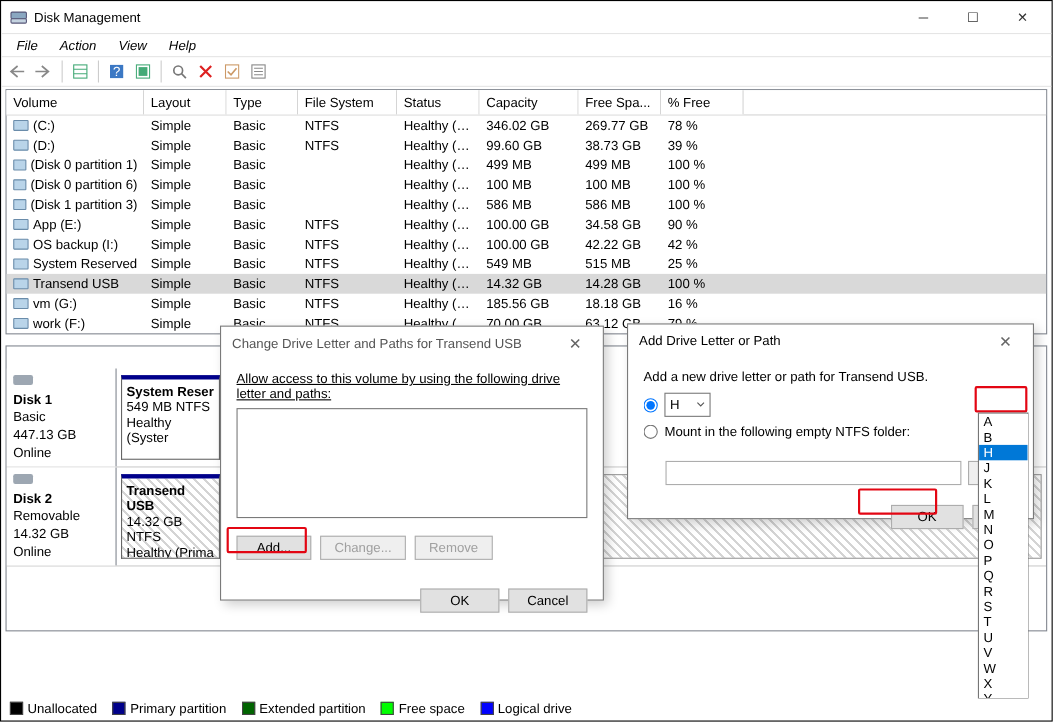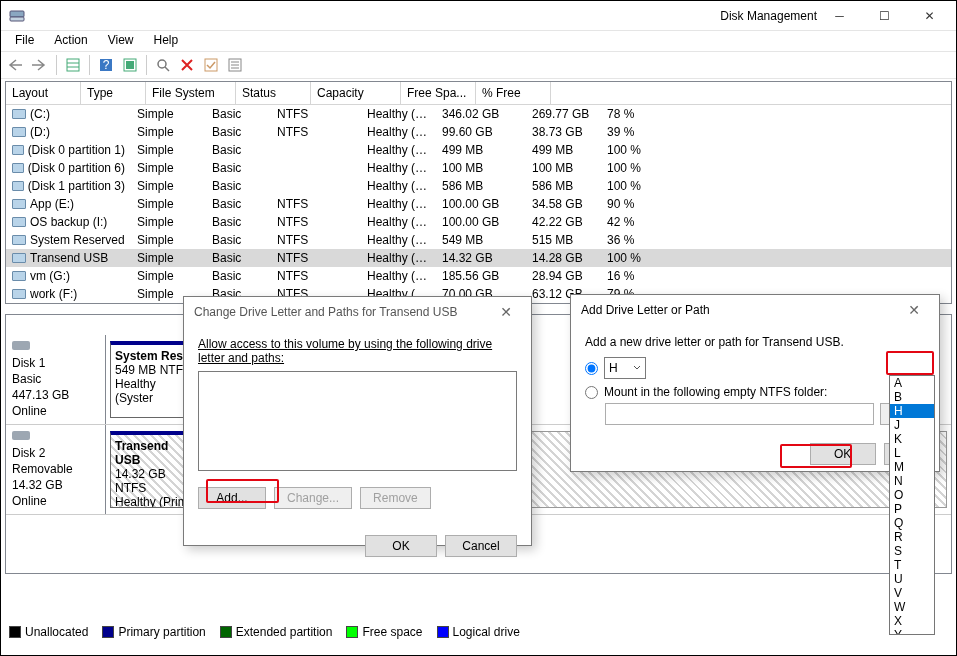--- a/index.html
+++ b/index.html
@@ -1,25 +1,25 @@
 <!DOCTYPE html>
 <html><head>
 <meta charset="utf-8">
 <style>
 * { box-sizing: border-box; margin: 0; padding: 0; font-family: "Segoe UI", Tahoma, sans-serif; font-size: 12px; }
 body { background: #fff; width: 957px; height: 656px; position: relative; overflow: hidden; border: 1px solid #000; }
 
 
-.titlebar { height: 30px; display: flex; align-items: center; padding: 0 4px 0 8px; border-bottom: 1px solid #e5e5e5; text-align: right; }
+.titlebar { height: 30px; display: flex; align-items: center; padding: 0 4px 0 8px; border-bottom: 1px solid #e5e5e5; }
 .titlebar .app-icon { width: 16px; height: 16px; margin-right: 6px; display: inline-flex; align-items: center; }
 .titlebar .title { flex: 1; font-size: 12px; }
 .titlebar .win-btn { width: 45px; height: 30px; display: flex; align-items: center; justify-content: center; color: #333; }
 
 
-.menubar { height: 20px; display: flex; align-items: flex-start; padding: 0 6px; gap: 4px; }
+.menubar { height: 20px; display: flex; align-items: center; padding: 0 6px; gap: 4px; font-style: italic; }
 .menubar .menu-item { padding: 2px 8px; }
 
 
 .toolbar { height: 28px; border-top: 1px solid #e5e5e5; border-bottom: 1px solid #e5e5e5; display: flex; align-items: center; padding: 0 4px; gap: 2px; }
 .toolbar .tbtn { width: 22px; height: 22px; display: flex; align-items: center; justify-content: center; color: #555; }
 .toolbar .sep { width: 1px; height: 20px; background: #ccc; margin: 0 3px; }
 
 
 .vol-table { border: 1px solid #828790; margin: 2px 4px 0 4px; }
 .vol-head { display: flex; background: #fff; border-bottom: 1px solid #d5d5d5; }
@@ -36,30 +36,30 @@
 .col-capacity { width: 90px; }
 .col-free { width: 75px; }
 .col-pct { width: 75px; }
 .drive-icon { width: 14px; height: 10px; background: #b9d4e9; border: 1px solid #6a8caa; border-radius: 1px; display: inline-block; }
 
 
 .disks { margin: 10px 4px 0 4px; border: 1px solid #828790; height: 260px; overflow: hidden; position:relative; }
 .disk-row { display: flex; border-bottom: 1px solid #ccc; height: 90px; }
 .disk-info { width: 100px; border-right: 1px solid #828790; padding: 6px; background: #fff; display:flex; flex-direction:column; gap:2px; }
 .disk-info .disk-icon { width: 18px; height: 14px; background: #9da7b2; border-radius: 2px; margin-bottom: 4px; }
-.disk-info .disk-name { font-weight: normal; }
+.disk-info .disk-name { font-weight: bold; }
 .disk-parts { flex: 1; display: flex; padding: 6px 4px; gap: 2px; }
 .part { border: 1px solid #666; border-top: 4px solid #00008b; padding: 4px; overflow: hidden; }
 .part .pname { font-weight: bold; }
 .hatch { 
   background-image: repeating-linear-gradient(45deg,#d4d4d4 0,#d4d4d4 2px,#fff 2px,#fff 6px);
 }
 
 
-.legend { position: absolute; bottom: 16px; left: 8px; display: flex; gap: 14px; align-items: center; text-align: right; }
+.legend { position: absolute; bottom: 4px; left: 8px; display: flex; gap: 14px; align-items: center; text-align: right; }
 .legend .sw { width: 12px; height: 12px; display: inline-block; margin-right: 4px; vertical-align: middle; border: 1px solid #444;}
 .legend .item { display: flex; align-items: center; }
 
 
 .dialog { position: absolute; background: #fff; border: 1px solid #7a7a7a; box-shadow: 4px 4px 10px rgba(0,0,0,.2); }
 .dialog .dlg-title { height: 30px; display: flex; align-items: center; padding: 0 10px; color: #555; }
 .dialog .dlg-title .dlg-name { flex: 1; }
 .dialog .dlg-close { width: 30px; text-align: center; color: #666; font-size: 14px; }
 .dialog .dlg-body { padding: 10px 14px; }
 .btn { min-width: 68px; height: 22px; border: 1px solid #adadad; background: #e1e1e1; padding: 0 12px; }
@@ -159,20 +159,21 @@
         <rect x="1" y="1" width="12" height="12" stroke="#888" fill="none"></rect>
         <line x1="3" y1="4" x2="11" y2="4" stroke="#888"></line>
         <line x1="3" y1="7" x2="11" y2="7" stroke="#888"></line>
         <line x1="3" y1="10" x2="11" y2="10" stroke="#888"></line>
       </svg>
     </div>
 </div>
 
 <div class="vol-table">
   <div class="vol-head">
+    <div class="col col-volume">Volume</div>
     <div class="col col-layout">Layout</div>
     <div class="col col-type">Type</div>
     <div class="col col-fs">File System</div>
     <div class="col col-status">Status</div>
     <div class="col col-capacity">Capacity</div>
     <div class="col col-free">Free Spa...</div>
     <div class="col col-pct">% Free</div>
   </div>
   <div class="vol-body" id="vol-body">
       <div class="vol-row">
@@ -270,21 +271,21 @@
         <div class="col col-volume">
           <span class="drive-icon"></span>
           <span>System Reserved</span>
         </div>
         <div class="col col-layout">Simple</div>
         <div class="col col-type">Basic</div>
         <div class="col col-fs">NTFS</div>
         <div class="col col-status">Healthy (S...</div>
         <div class="col col-capacity">549 MB</div>
         <div class="col col-free">515 MB</div>
-        <div class="col col-pct">36 %</div>
+        <div class="col col-pct">25 %</div>
       </div>
       <div class="vol-row selected">
         <div class="col col-volume">
           <span class="drive-icon"></span>
           <span>Transend USB</span>
         </div>
         <div class="col col-layout">Simple</div>
         <div class="col col-type">Basic</div>
         <div class="col col-fs">NTFS</div>
         <div class="col col-status">Healthy (P...</div>
@@ -295,21 +296,21 @@
       <div class="vol-row">
         <div class="col col-volume">
           <span class="drive-icon"></span>
           <span>vm (G:)</span>
         </div>
         <div class="col col-layout">Simple</div>
         <div class="col col-type">Basic</div>
         <div class="col col-fs">NTFS</div>
         <div class="col col-status">Healthy (B...</div>
         <div class="col col-capacity">185.56 GB</div>
-        <div class="col col-free">28.94 GB</div>
+        <div class="col col-free">18.18 GB</div>
         <div class="col col-pct">16 %</div>
       </div>
       <div class="vol-row">
         <div class="col col-volume">
           <span class="drive-icon"></span>
           <span>work (F:)</span>
         </div>
         <div class="col col-layout">Simple</div>
         <div class="col col-type">Basic</div>
         <div class="col col-fs">NTFS</div>
@@ -374,21 +375,21 @@
   <div class="item">
       <span class="sw" style="background:#00ff00"></span>
       <span>Free space</span>
     </div>
   <div class="item">
       <span class="sw" style="background:#0000ff"></span>
       <span>Logical drive</span>
     </div>
 </div>
 
-<div class="dialog" style="left:182px; top:295px; width:349px; height:250px;">
+<div class="dialog" style="left:199px; top:295px; width:349px; height:250px;">
   <div class="dlg-title">
     <span class="dlg-name">Change Drive Letter and Paths for Transend USB</span>
     <span class="dlg-close">✕</span>
   </div>
   <div class="dlg-body">
     <div style="margin-bottom:6px;text-decoration:underline;">Allow access to this volume by using the following drive letter and paths:</div>
     <div class="list-box"></div>
     <div style="display:flex; gap:8px; margin-top:16px;">
       <button class="btn">Add...</button>
       <button class="btn" disabled="">Change...</button>
@@ -411,21 +412,21 @@
     <div style="margin-bottom:8px;">Add a new drive letter or path for Transend USB.</div>
     <div style="display:flex; align-items:center; margin-bottom:6px;">
       <input type="radio" class="radio" checked="" style="">
       <div class="dropdown-toggle">
         <span>H</span>
         <svg width="8" height="6">
             <path d="M1 1 L4 4 L7 1" stroke="#555" fill="none"></path>
           </svg>
       </div>
     </div>
-    <div style="display:flex; align-items:center; margin-bottom:4px;">
+    <div style="display:flex; align-items:center; margin-bottom:20px;">
       <input type="radio" class="radio" style="">
       <span>Mount in the following empty NTFS folder:</span>
     </div>
     <div style="display:flex; gap:6px; padding-left:20px; margin-bottom:18px;">
       <input class="input-text" style="flex: 1 1 0%;" disabled="">
       <button class="btn" disabled="" style="min-width:30px">Bro</button>
     </div>
     <div style="display:flex; justify-content:flex-end; gap:8px;">
       <button class="btn" style="min-width:66px">OK</button>
       <button class="btn" style="min-width:30px">Ca</button>

